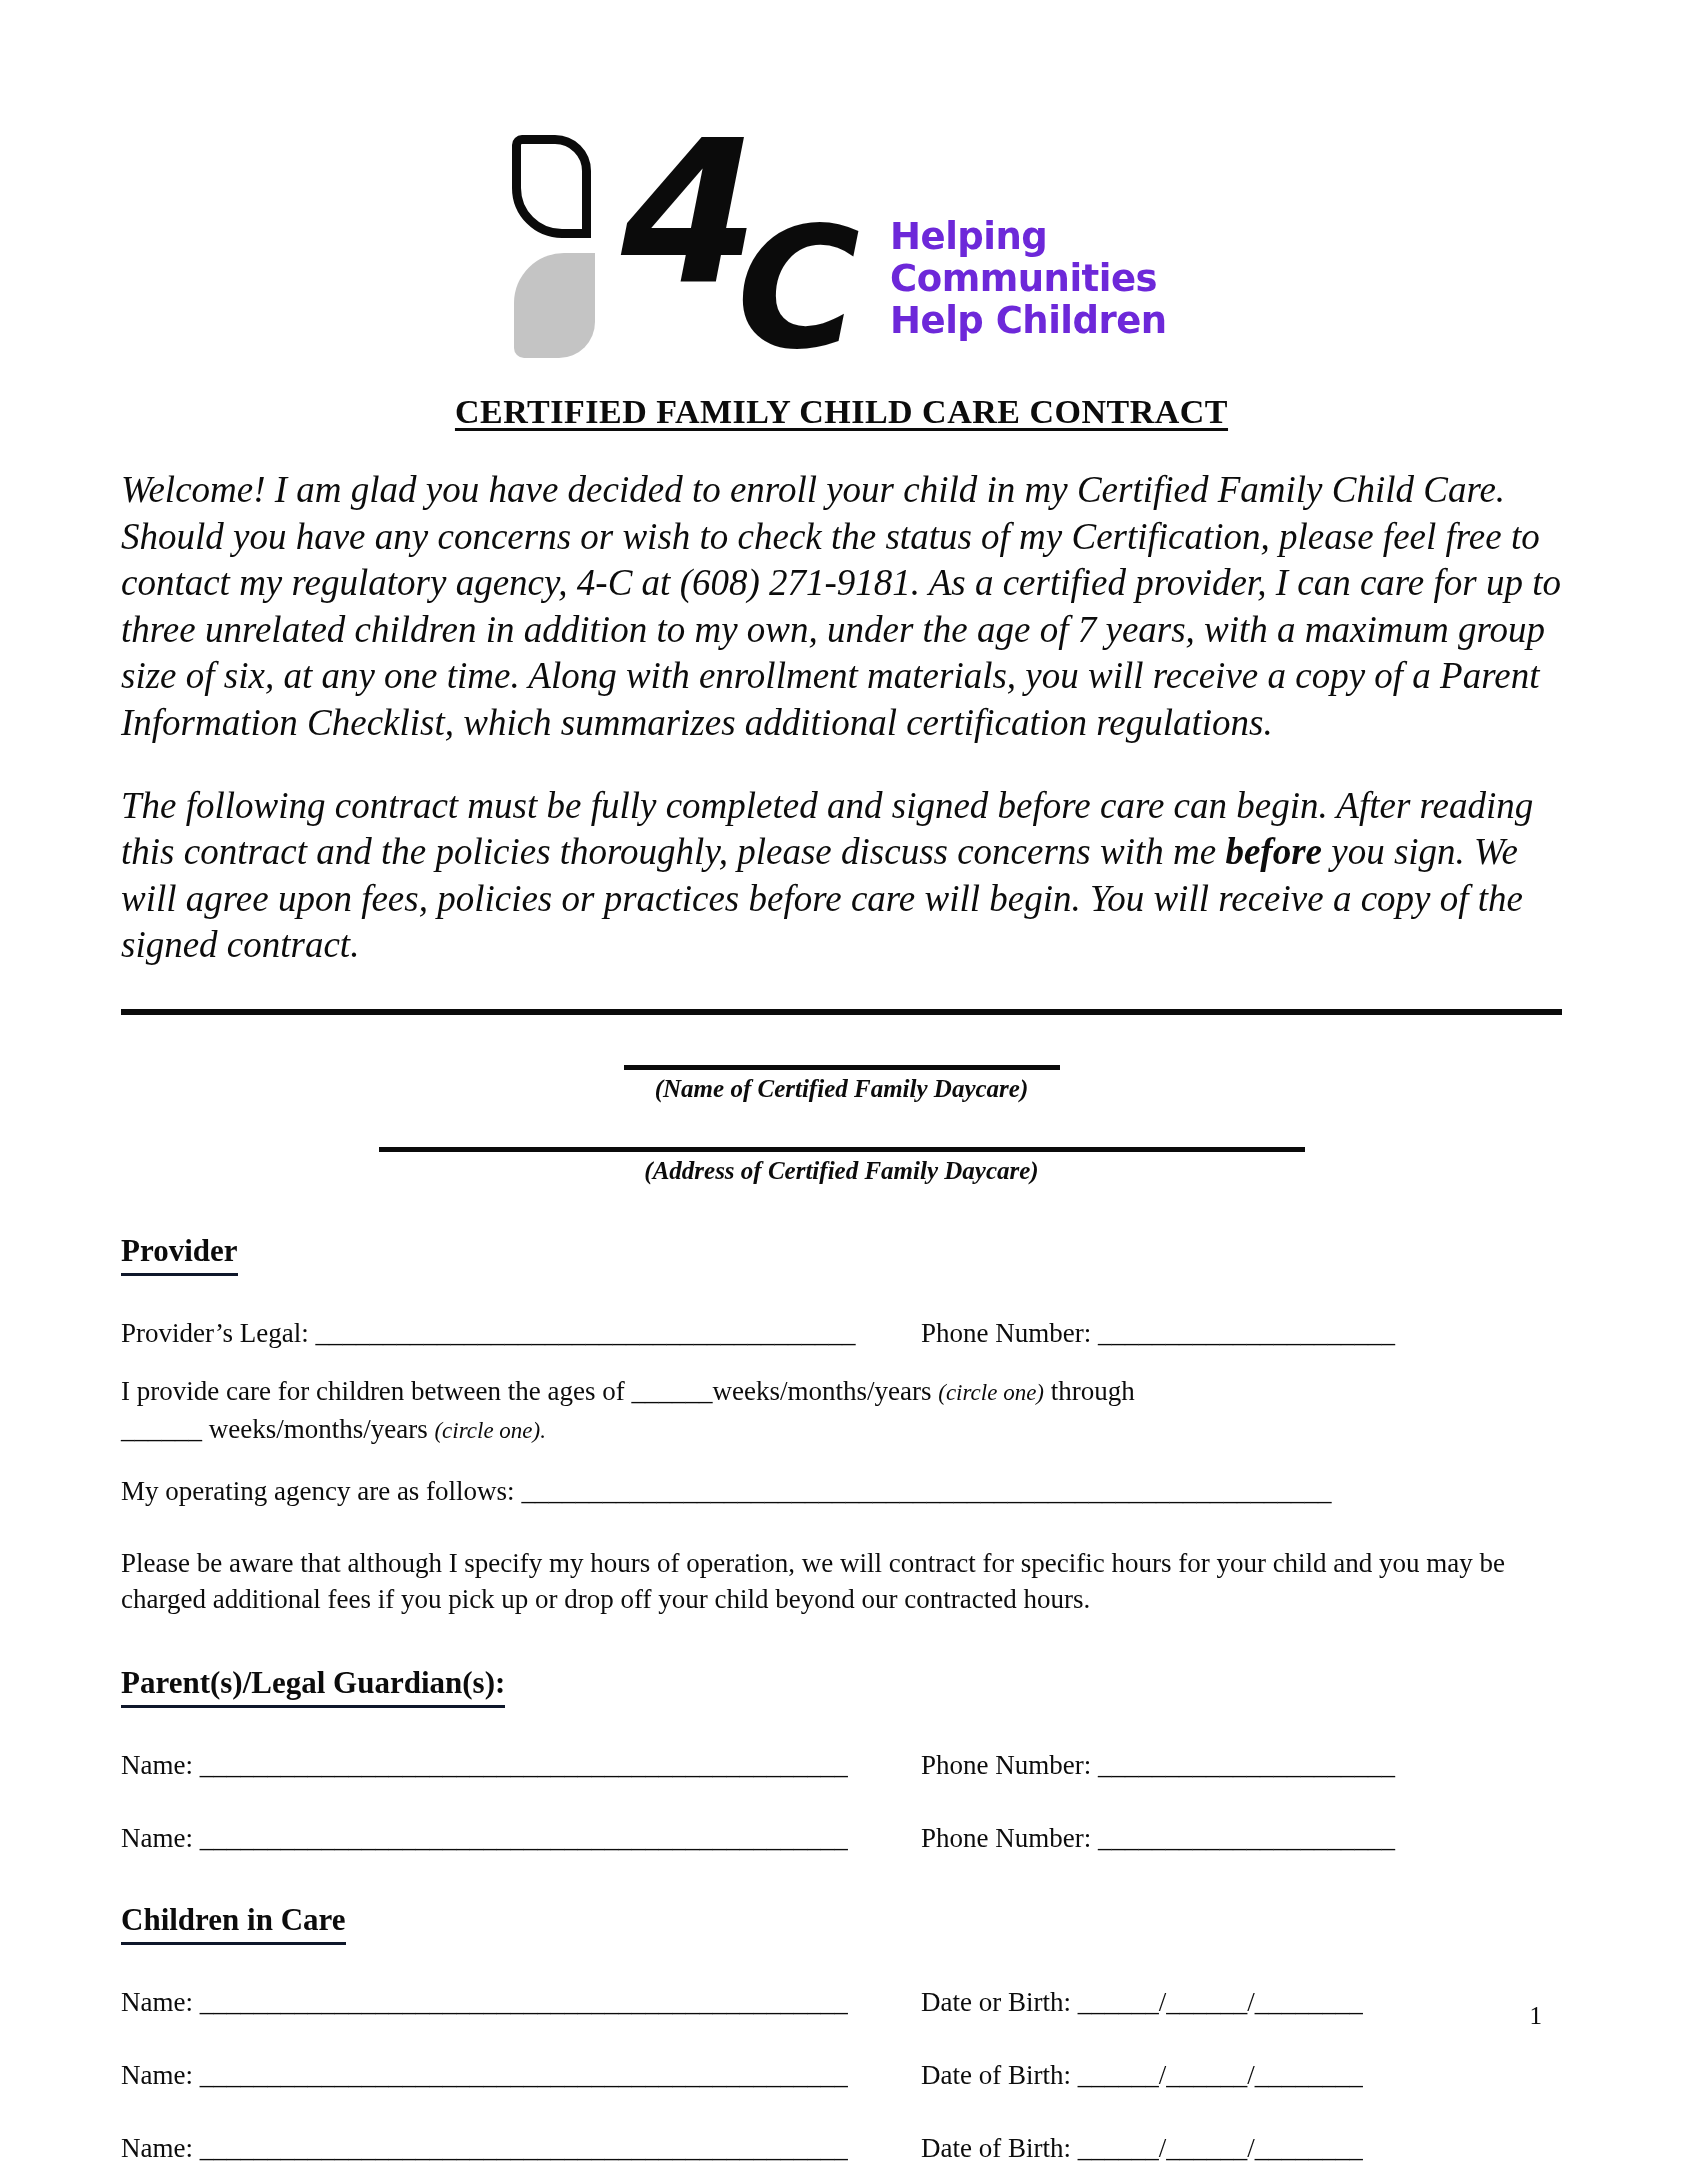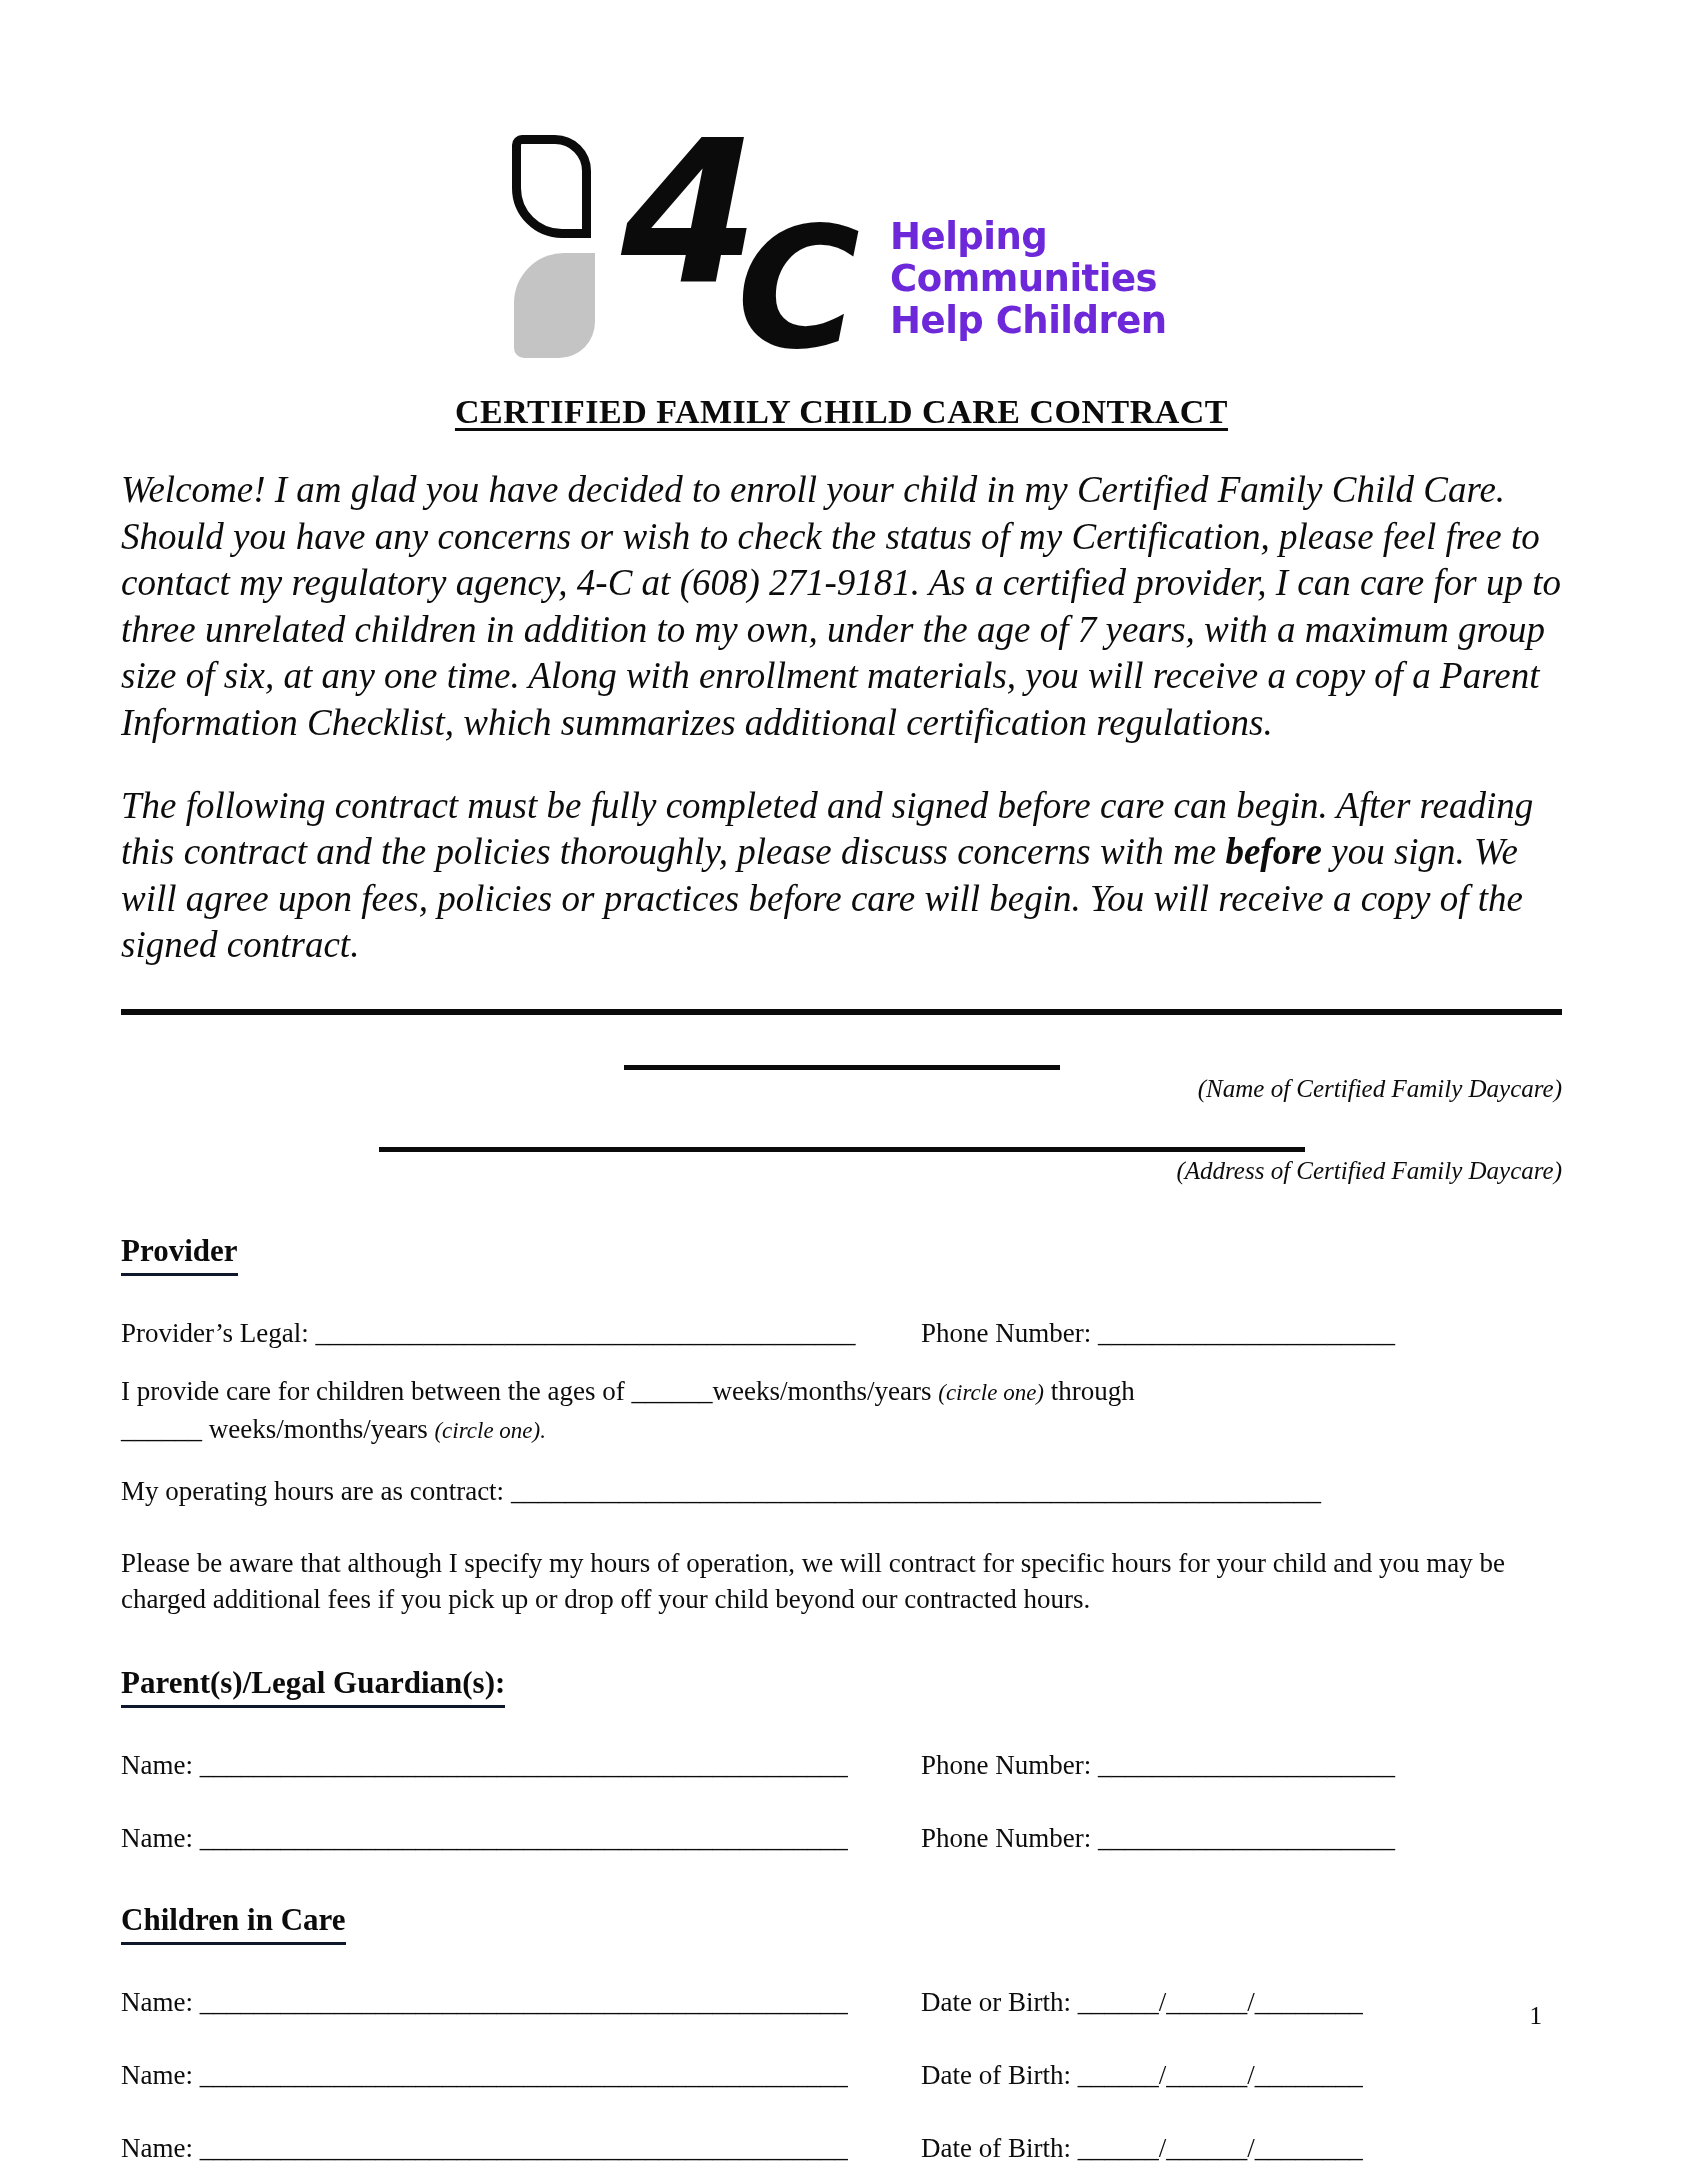--- a/index.html
+++ b/index.html
@@ -48,21 +48,21 @@
     text-decoration-thickness:3px;
     text-underline-offset:5px;
     margin-top:26px;
     letter-spacing:0.5px;
   }
   p.intro { font-style:italic; font-size:37px; line-height:1.26; margin-top:36px; }
   p.intro strong { font-weight:bold; }
 
   .rule-separator { height:6px; background:#0b0b0b; margin-top:40px; }
 
-  .sig-block { text-align:right; }
+  .sig-block { text-align:center;font-weight:bold; }
   .sig-line { height:5px; background:#0b0b0b; margin:0 auto; }
   .sig-line.name-line { width:436px; margin-top:50px; }
   .sig-line.addr-line { width:926px; margin-top:44px; }
   .sig-caption { font-style:italic; font-size:25px; margin-top:5px; }
 
   h2.section {
     margin-top:48px; font-size:31px; font-weight:bold;
   }
   h2.section span {
     border-bottom:3px solid #0f172a; padding-bottom:4px; display:inline-block;
@@ -119,21 +119,21 @@
 
   <h2 class="section"><span>Provider</span></h2>
 
   <div class="form-row">
     <span class="cell-left"><span>Provider’s Legal:</span> <span class="blank">________________________________________</span></span>
     <span class="cell-right"><span>Phone Number:</span> <span class="blank">______________________</span></span>
   </div>
 
   <p class="body-text"><span>I provide care for children between the ages of </span><span class="blank">______</span><span>weeks/months/years</span> <em class="circle">(circle one)</em><span> through</span><br><span class="blank">______</span><span> weeks/months/years </span><em class="circle">(circle one).</em></p>
 
-  <p class="body-text"><span>My operating hours are as contract: </span><span class="blank">____________________________________________________________</span></p>
+  <p class="body-text"><span>My operating agency are as follows: </span><span class="blank">____________________________________________________________</span></p>
 
   <p class="notice">Please be aware that although I specify my hours of operation, we will contract for specific hours for your child and you may be charged additional fees if you pick up or drop off your child beyond our contracted hours.</p>
 
   <h2 class="section"><span>Parent(s)/Legal Guardian(s):</span></h2>
 
   <div class="form-row">
     <span class="cell-left"><span>Name:</span> <span class="blank">________________________________________________</span></span>
     <span class="cell-right"><span>Phone Number:</span> <span class="blank">______________________</span></span>
   </div>
 

